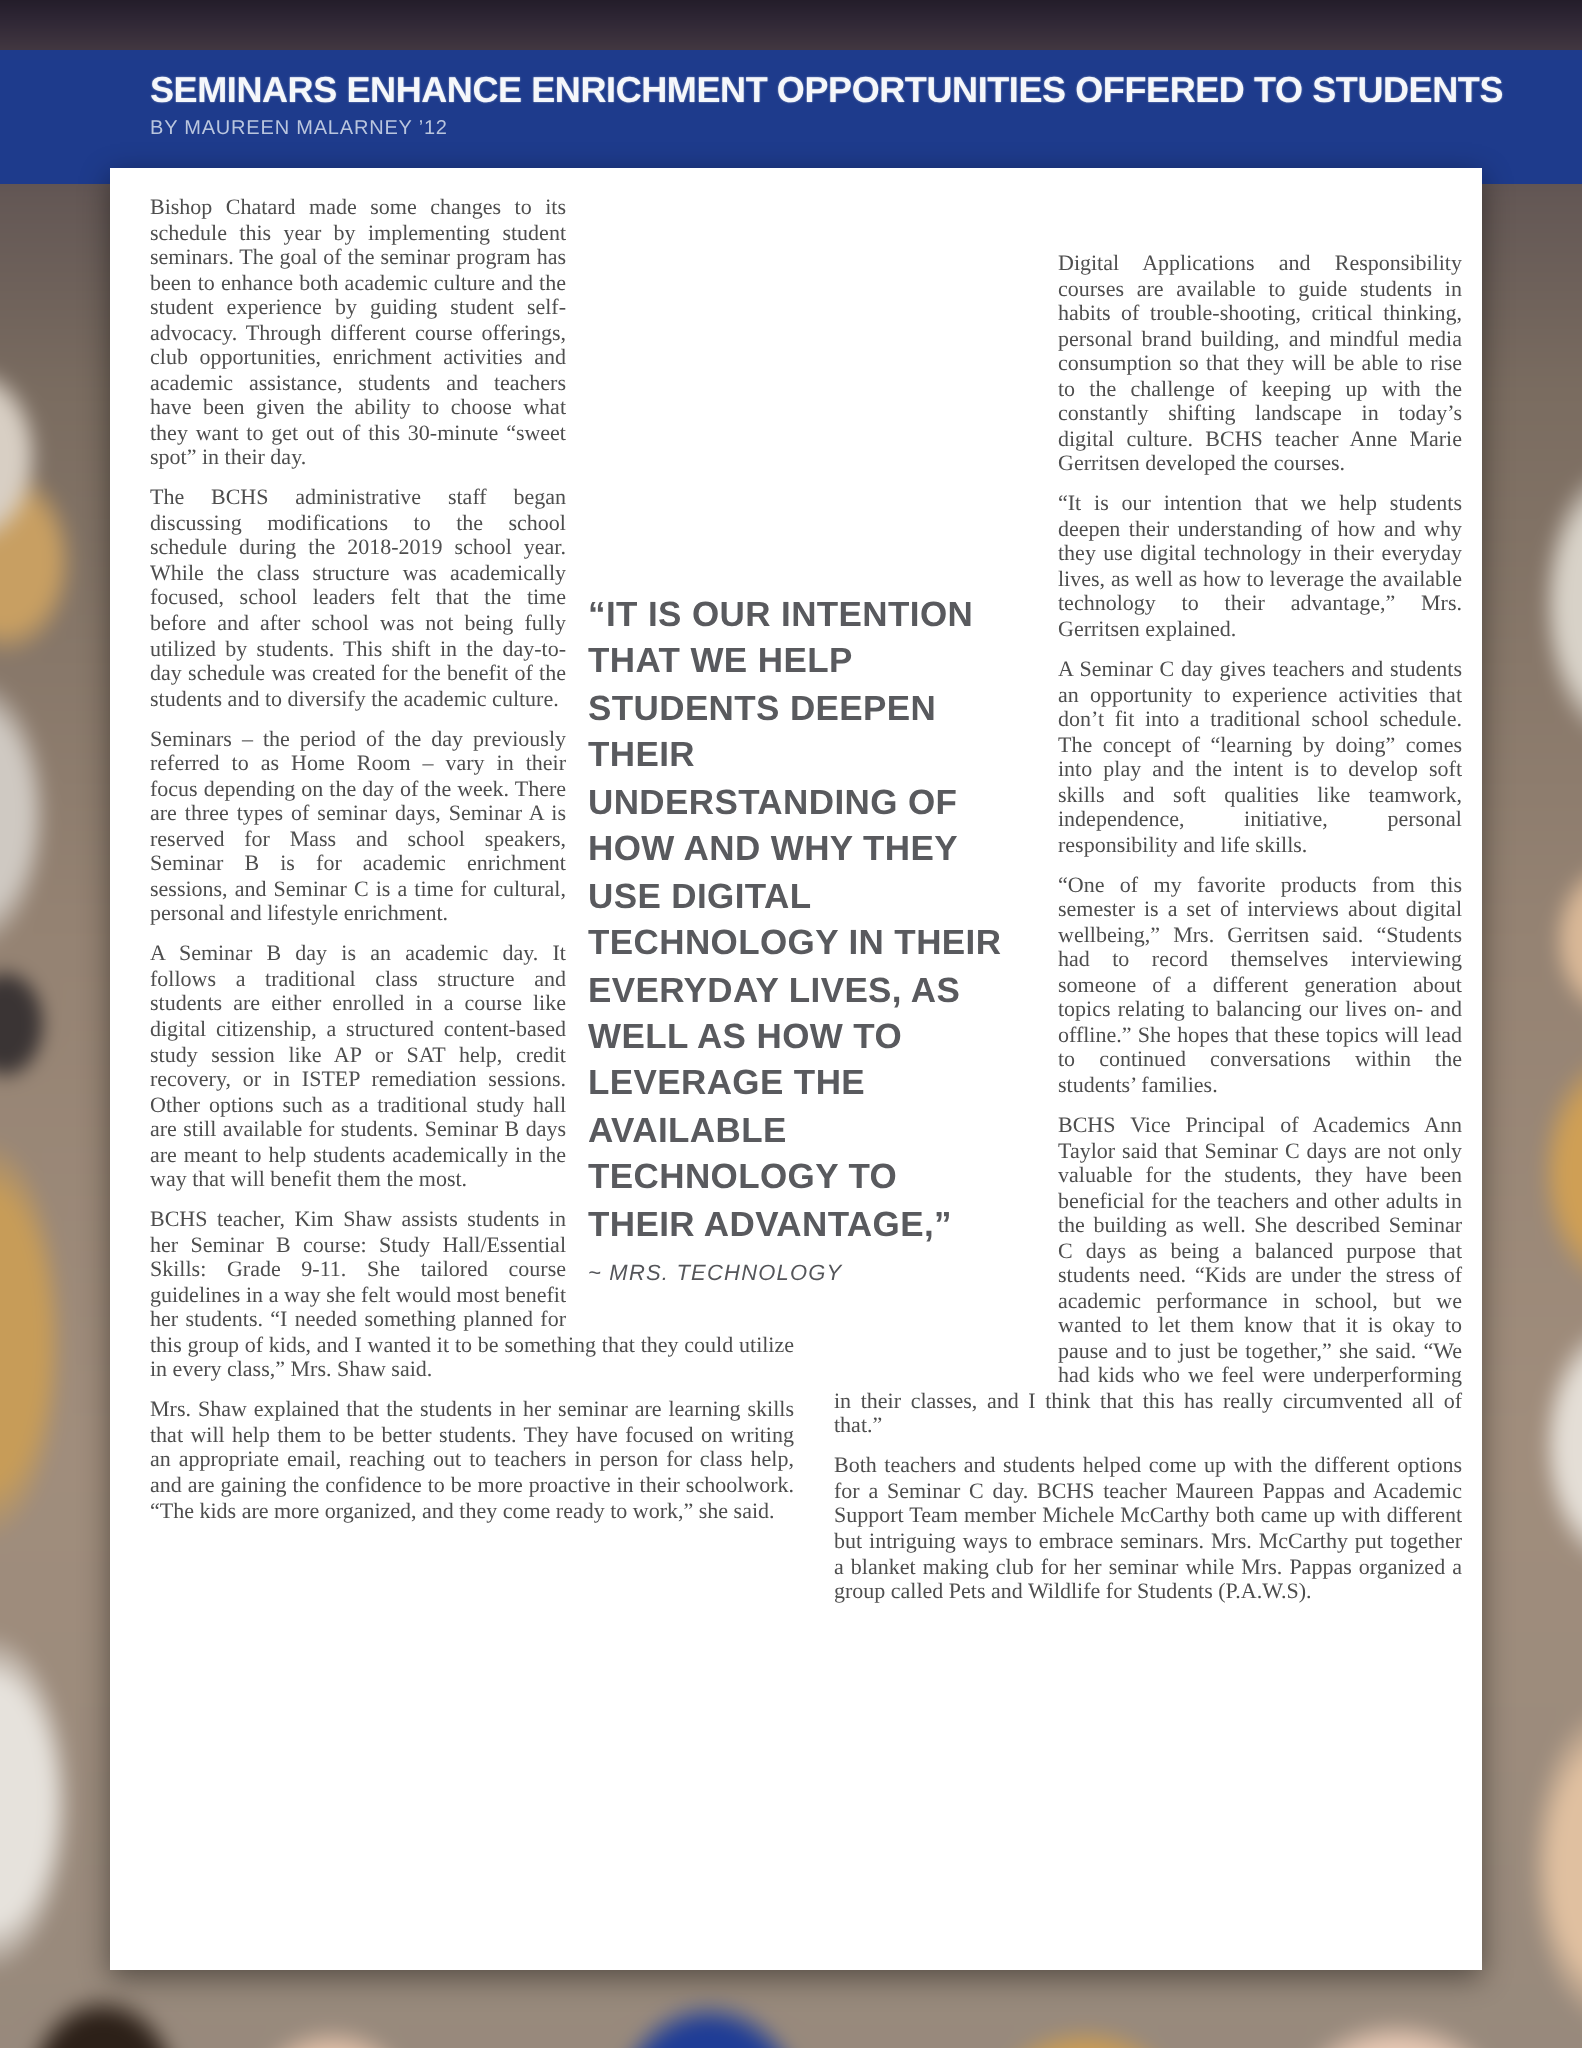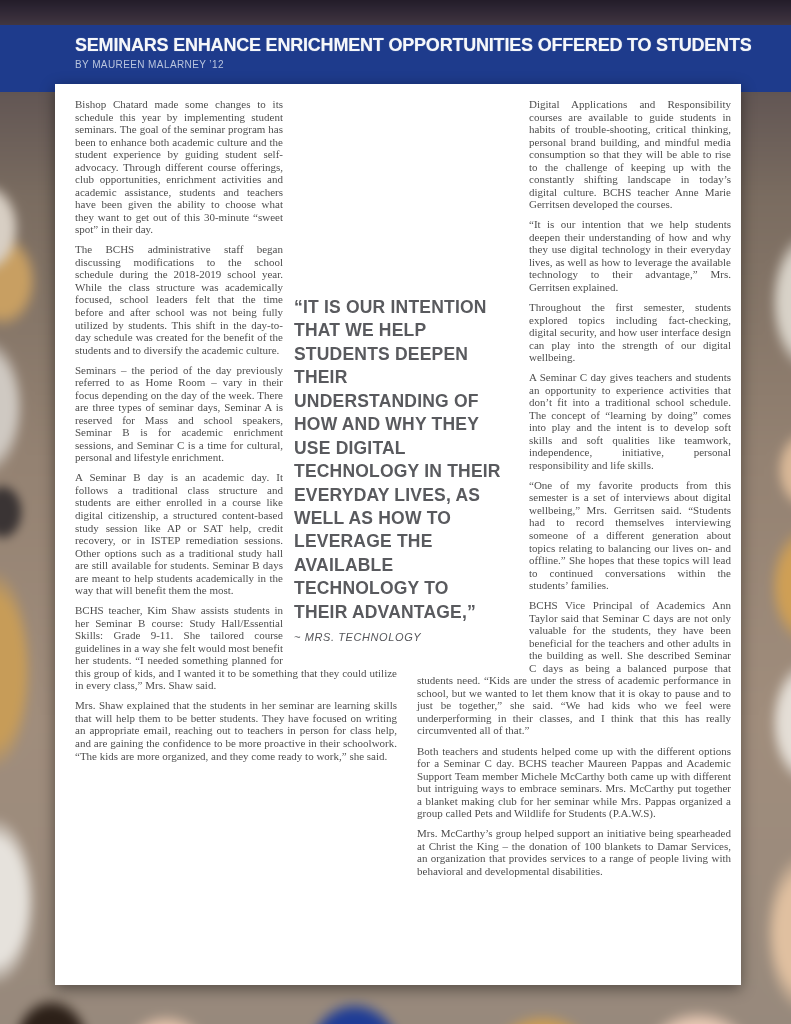--- a/index.html
+++ b/index.html
@@ -52,21 +52,21 @@
   
   .panel {
     position:absolute; left:55px; top:84px; width:686px; min-height:901px;
     background:#ffffff; z-index:3; box-shadow:0 4px 14px rgba(0,0,0,.45);
   }
   .cols { display:flex; padding:14px 10px 12px 20px; gap:20px; }
   .col {
     text-align:justify; color:#4e4e4e; font-size:11px; line-height:1.14;
   }
   .col-left  { width:322px; flex:none; }
-  .col-right { flex:1; }
+  .col-right { flex:1;margin-top:28px; }
   .col p { margin:0 0 7.5px 0; }
   
   .spacer-l { float:right; width:106px; height:352px; margin:202px 0 6px 8px; }
   .spacer-r { float:left;  width:104px; height:356px; margin:202px 8px 6px 0; }
   
   .pullquote { position:absolute; left:239px; top:212px; width:208px; }
   .pq-text {
     font-family:"Liberation Sans", sans-serif; font-weight:700;
     font-size:17.5px; line-height:1.34; letter-spacing:0.2px; color:#595a5e;
   }
@@ -94,26 +94,24 @@
         <p>The BCHS administrative staff began discussing modifications to the school schedule during the 2018-2019 school year. While the class structure was academically focused, school leaders felt that the time before and after school was not being fully utilized by students. This shift in the day-to-day schedule was created for the benefit of the students and to diversify the academic culture.</p>
         <p>Seminars – the period of the day previously referred to as Home Room – vary in their focus depending on the day of the week. There are three types of seminar days, Seminar A is reserved for Mass and school speakers, Seminar B is for academic enrichment sessions, and Seminar C is a time for cultural, personal and lifestyle enrichment.</p>
         <p>A Seminar B day is an academic day. It follows a traditional class structure and students are either enrolled in a course like digital citizenship, a structured content-based study session like AP or SAT help, credit recovery, or in ISTEP remediation sessions. Other options such as a traditional study hall are still available for students. Seminar B days are meant to help students academically in the way that will benefit them the most.</p>
         <p>BCHS teacher, Kim Shaw assists students in her Seminar B course: Study Hall/Essential Skills: Grade 9-11. She tailored course guidelines in a way she felt would most benefit her students. “I needed something planned for this group of kids, and I wanted it to be something that they could utilize in every class,” Mrs. Shaw said.</p>
         <p>Mrs. Shaw explained that the students in her seminar are learning skills that will help them to be better students. They have focused on writing an appropriate email, reaching out to teachers in person for class help, and are gaining the confidence to be more proactive in their schoolwork. “The kids are more organized, and they come ready to work,” she said.</p>
       </div>
       <div class="col col-right">
         <div class="spacer-r"></div>
         <p>Digital Applications and Responsibility courses are available to guide students in habits of trouble-shooting, critical thinking, personal brand building, and mindful media consumption so that they will be able to rise to the challenge of keeping up with the constantly shifting landscape in today’s digital culture. BCHS teacher Anne Marie Gerritsen developed the courses.</p>
         <p>“It is our intention that we help students deepen their understanding of how and why they use digital technology in their everyday lives, as well as how to leverage the available technology to their advantage,” Mrs. Gerritsen explained.</p>
-        <p>Throughout the first semester, students explored topics including fact-checking, digital security, and how user interface design can play into the strength of our digital wellbeing.</p>
         <p>A Seminar C day gives teachers and students an opportunity to experience activities that don’t fit into a traditional school schedule. The concept of “learning by doing” comes into play and the intent is to develop soft skills and soft qualities like teamwork, independence, initiative, personal responsibility and life skills.</p>
         <p>“One of my favorite products from this semester is a set of interviews about digital wellbeing,” Mrs. Gerritsen said. “Students had to record themselves interviewing someone of a different generation about topics relating to balancing our lives on- and offline.” She hopes that these topics will lead to continued conversations within the students’ families.</p>
         <p>BCHS Vice Principal of Academics Ann Taylor said that Seminar C days are not only valuable for the students, they have been beneficial for the teachers and other adults in the building as well. She described Seminar C days as being a balanced purpose that students need. “Kids are under the stress of academic performance in school, but we wanted to let them know that it is okay to pause and to just be together,” she said. “We had kids who we feel were underperforming in their classes, and I think that this has really circumvented all of that.”</p>
         <p>Both teachers and students helped come up with the different options for a Seminar C day. BCHS teacher Maureen Pappas and Academic Support Team member Michele McCarthy both came up with different but intriguing ways to embrace seminars. Mrs. McCarthy put together a blanket making club for her seminar while Mrs. Pappas organized a group called Pets and Wildlife for Students (P.A.W.S).</p>
-        <p>Mrs. McCarthy’s group helped support an initiative being spearheaded at Christ the King – the donation of 100 blankets to Damar Services, an organization that provides services to a range of people living with behavioral and developmental disabilities.</p>
       </div>
     </div>
 
     <div class="pullquote">
       <div class="pq-text">“IT IS OUR INTENTION THAT WE HELP STUDENTS DEEPEN THEIR UNDERSTANDING OF HOW AND WHY THEY USE DIGITAL TECHNOLOGY IN THEIR EVERYDAY LIVES, AS WELL AS HOW TO LEVERAGE THE AVAILABLE TECHNOLOGY TO THEIR ADVANTAGE,”</div>
       <div class="pq-attr">~ MRS. TECHNOLOGY</div>
     </div>
   </div>
 </div>
 

